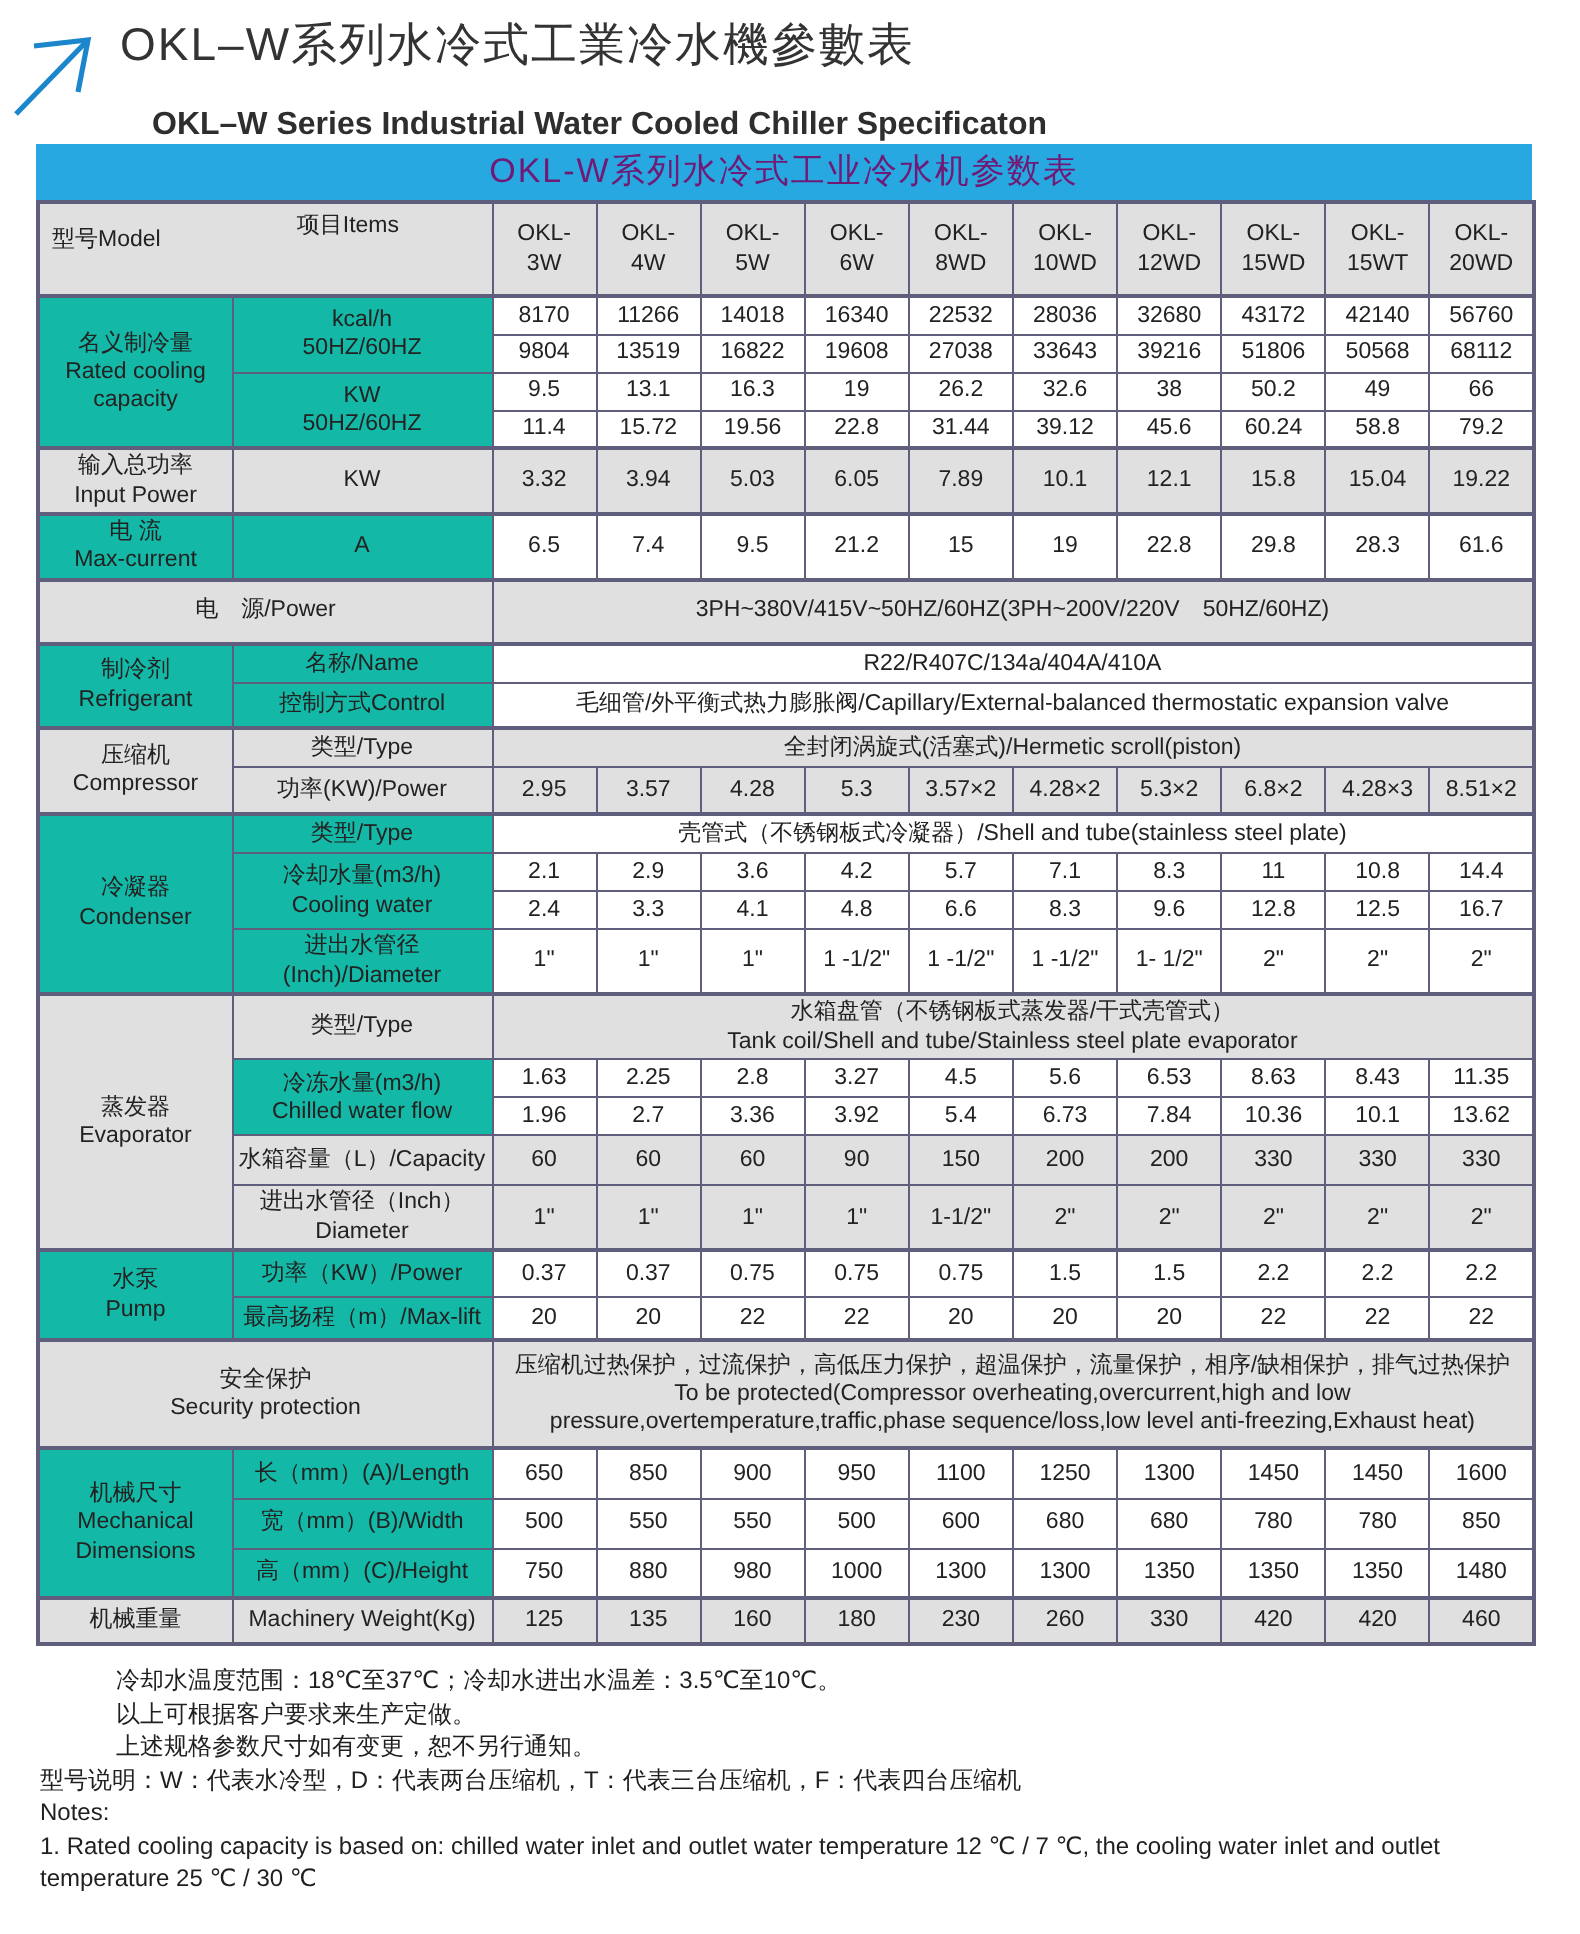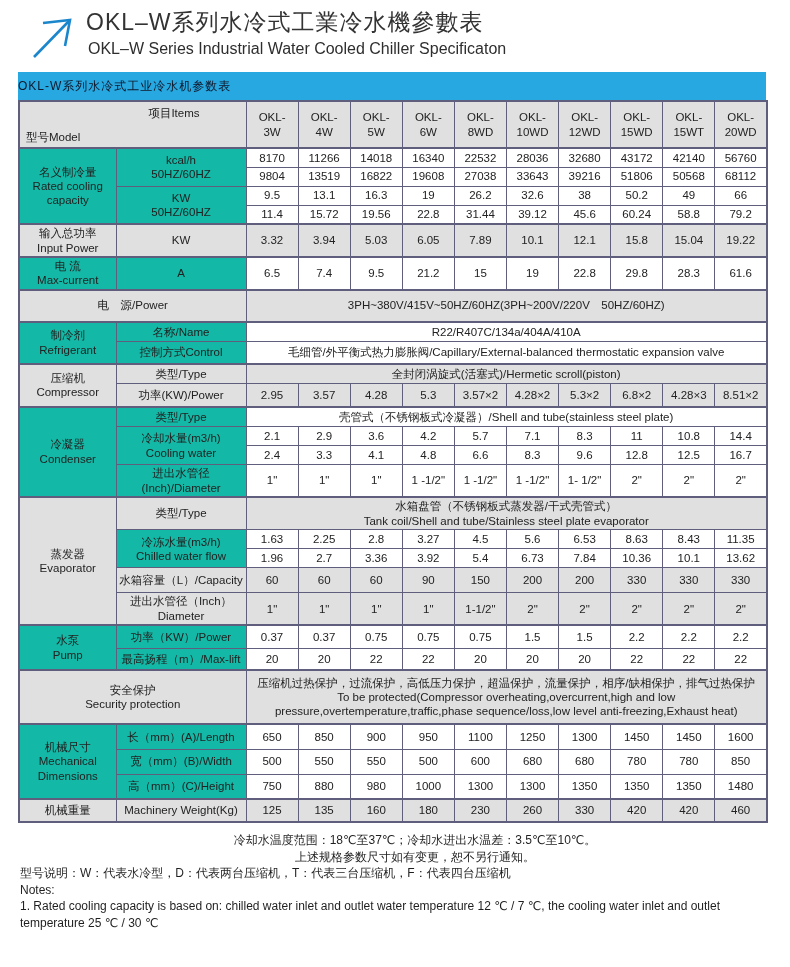--- a/index.html
+++ b/index.html
@@ -2,29 +2,29 @@
 <html><head>
 <meta charset="utf-8">
 <style>
   html,body { margin:0; padding:0; background:#ffffff; }
   body {
     width:790px; height:967px;
     font-family:"Liberation Sans","DejaVu Sans",sans-serif;
     color:#222; position:relative; overflow:hidden;
   }
   
-  .masthead { display:flex; align-items:flex-start; padding:8px 0 0 30px; height:58px; }
+  .masthead { display:flex; align-items:flex-start; padding:8px 0 0 4px; height:58px; }
   .logo { width:52px; height:50px; flex:0 0 auto; margin-top:2px; }
   .titles { margin-left:4px; }
   .title-zh { font-size:23px; font-weight:500; color:#333; margin:0; line-height:28px; letter-spacing:1px; }
-  .title-en { font-size:16px; font-weight:400; color:#2e2e2e; margin:2px; line-height:21px;text-align:right; }
+  .title-en { font-size:16px; font-weight:700; color:#2e2e2e; margin:16px; line-height:21px;text-align:right; }
   
   .banner {
     margin:6px 0 0 18px; width:748px; height:28px; background:#27a8e0;
-    color:#0f172a; font-size:12px; line-height:28px; letter-spacing:1px;
+    color:#701a75; font-size:17px; line-height:28px; text-align:center; letter-spacing:1px;
   }
   
   table.spec {
     margin-left:18px; border-collapse:collapse; table-layout:fixed; width:748px;
     font-size:11.5px; border:2px solid #5f5f7d;
   }
   table.spec td {
     border:1px solid #5f5f7d; text-align:center; vertical-align:middle;
     padding:1px 2px; white-space:pre-line; line-height:1.25; color:#222;
     overflow:hidden;
@@ -34,27 +34,27 @@
   tr.gs td { border-top-width:2px; }
   td.sec-val { text-align:left; padding:3px 8px; }
   
   td.diag {
     position:relative; padding:0;
     background-color:#e0e0e0;
     background-image:linear-gradient(to bottom right,
       transparent calc(50% - 0.8px), #5f5f7d calc(50% - 0.8px),
       #5f5f7d calc(50% + 0.8px), transparent calc(50% + 0.8px));
   }
-  .diag-model { position:absolute; left:6px; bottom:3px;margin-top:43px; }
+  .diag-model { position:absolute; left:6px; bottom:20px;margin-top:43px; }
   .diag-items { position:absolute; right:46px; top:4px; }
   
   .notes { margin:9px 0 0 20px; font-size:12px; line-height:16.5px; color:#1f1f1f; width:752px; }
   .notes div { white-space:pre-wrap; }
   .ind-a { padding-left:27px; }
-  .ind-b { padding-left:38px;text-align:center; }
+  .ind-b { padding-left:38px; }
 </style>
 </head>
 <body>
 
 <div class="masthead">
   <svg class="logo" viewBox="0 0 52 50">
     <path d="M4 47 L39 11" stroke="#1b86cc" stroke-width="2.6" fill="none"></path>
     <path d="M13 13 L40 10 L35 36" stroke="#1b86cc" stroke-width="2.6" fill="none" stroke-linejoin="miter"></path>
   </svg>
   <div class="titles">
@@ -424,19 +424,20 @@
         <td class="v">330</td>
         <td class="v">420</td>
         <td class="v">420</td>
         <td class="v">460</td>
       </tr>
   </tbody>
 </table>
 
 <div class="notes">
   <div class="ind-b">冷却水温度范围：18℃至37℃；冷却水进出水温差：3.5℃至10℃。</div>
+  <div class="ind-b">以上可根据客户要求来生产定做。</div>
   <div class="ind-b">上述规格参数尺寸如有变更，恕不另行通知。</div>
   <div>型号说明：W：代表水冷型，D：代表两台压缩机，T：代表三台压缩机，F：代表四台压缩机</div>
   <div>Notes:</div>
   <div>1. Rated cooling capacity is based on: chilled water inlet and outlet water temperature 12 ℃ / 7 ℃, the cooling water inlet and outlet</div>
   <div>temperature 25 ℃ / 30 ℃</div>
 
 </div>
 
 </body></html>

